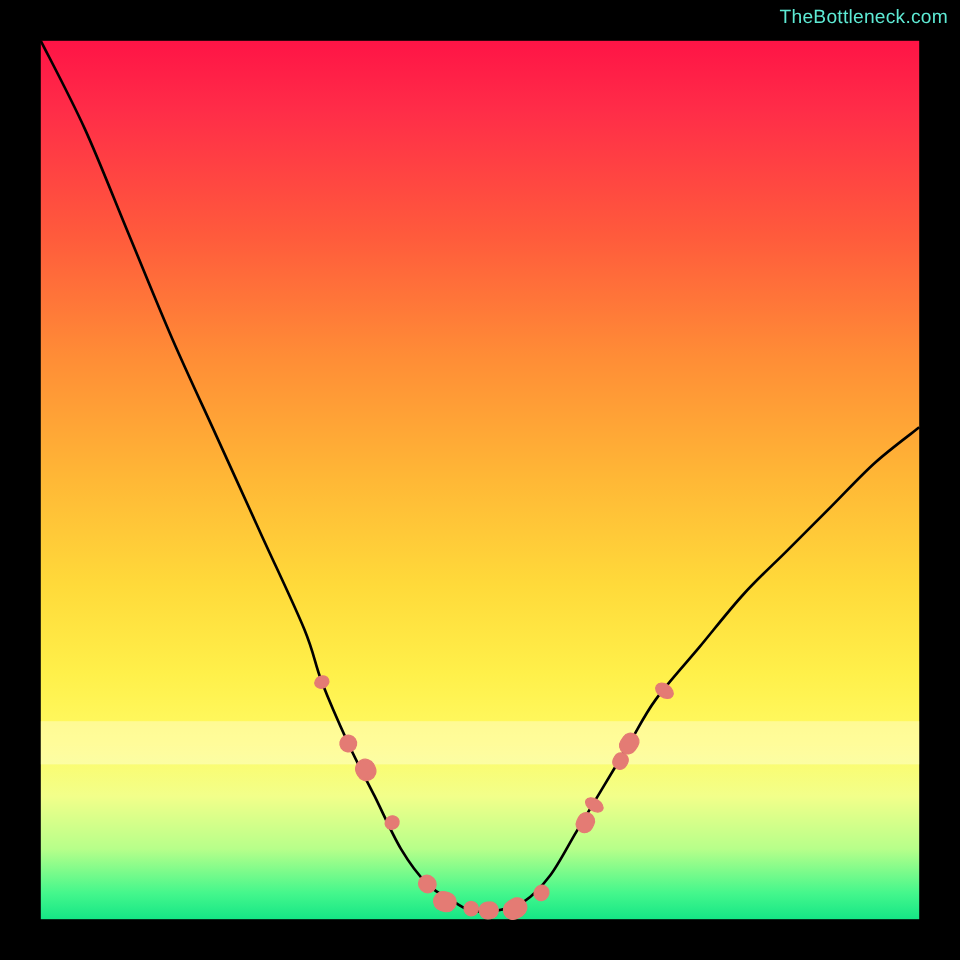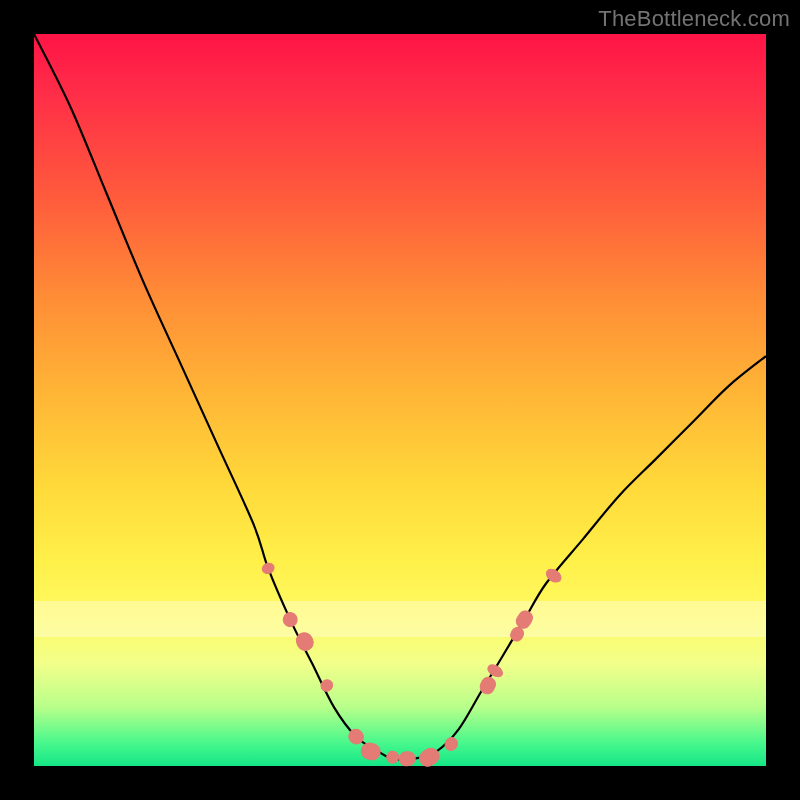--- a/index.html
+++ b/index.html
@@ -43,22 +43,22 @@
     left: 0;
     right: 0;
     height: 36px;
     top: 567px; 
     background: rgba(255,255,255,0.35);
   }
   .watermark {
     position: absolute;
     top: 6px;
     right: 10px;
-    color: #737373;
-    font-size: 22px;
+    color: #5eead4;
+    font-size: 16px;
     letter-spacing: 0.2px;
   }
   svg.curve {
     position: absolute;
     left: 0;
     top: 0;
     width: 732px;
     height: 732px;
     overflow: visible;
   }

